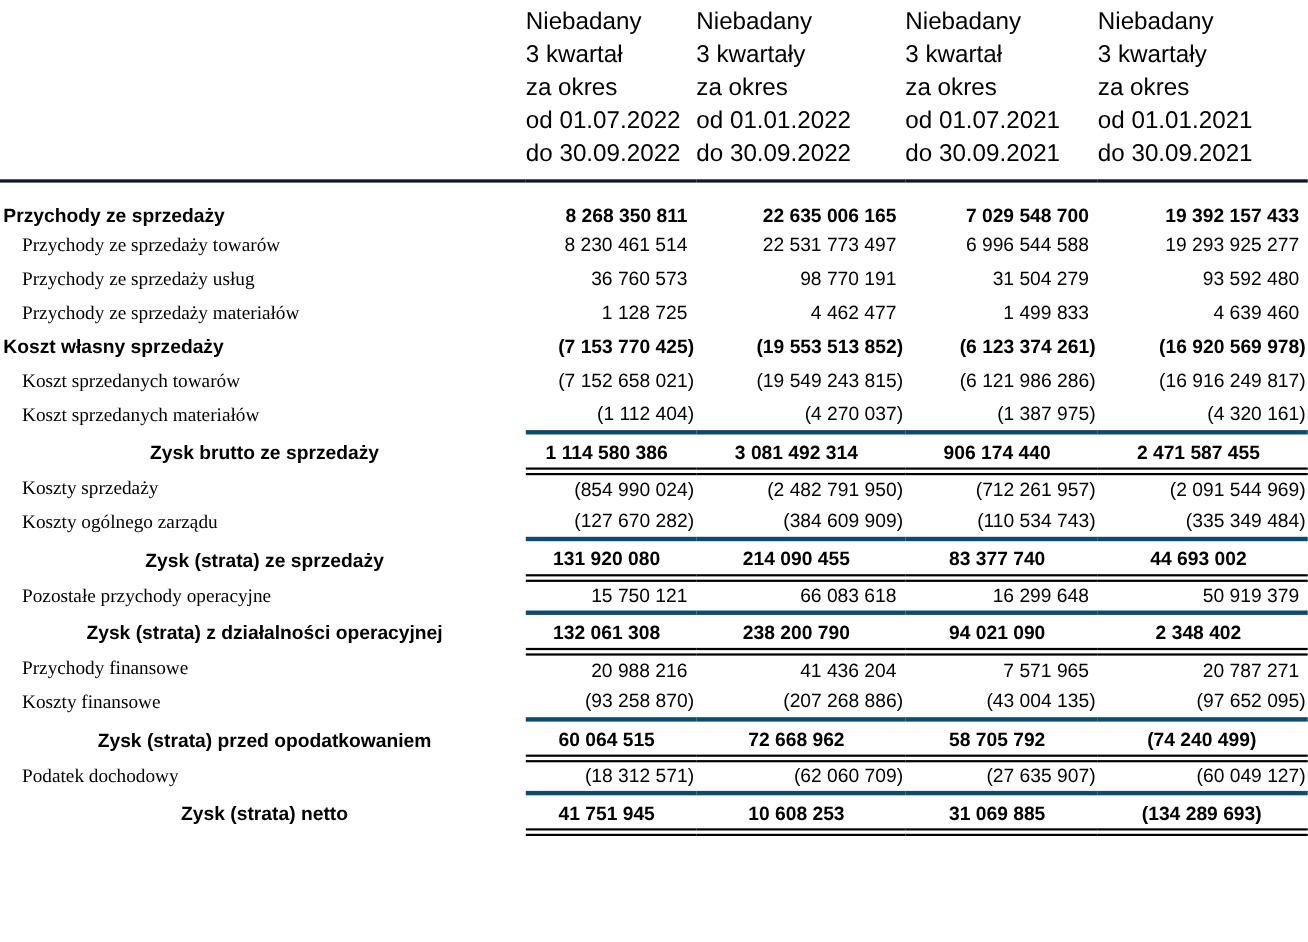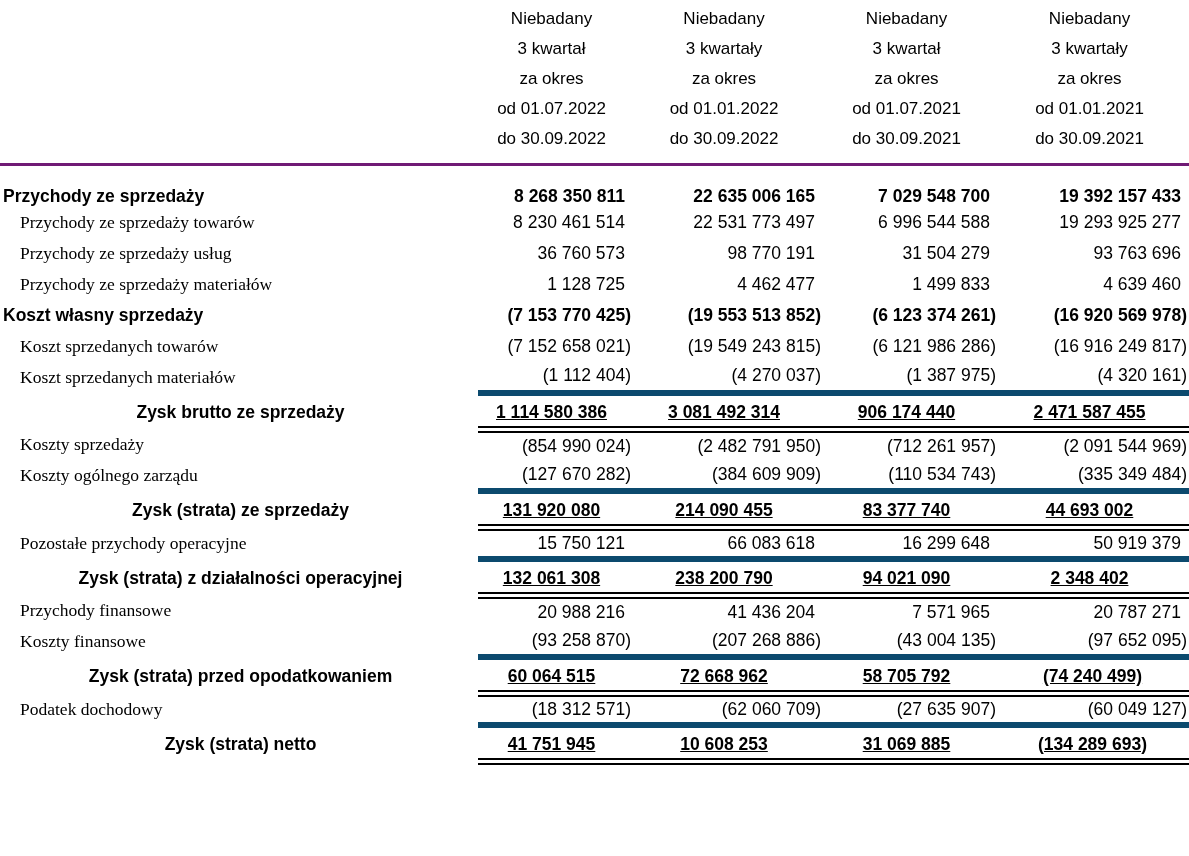--- a/index.html
+++ b/index.html
@@ -18,25 +18,25 @@
     font-size: 17.5px;
   }
   table.statement {
     width: 1189px;
     border-collapse: collapse;
     table-layout: fixed;
   }
   
   thead th {
     vertical-align: bottom;
-    border-bottom: 3px solid #701a75;
+    border-bottom: 3px solid #0f172a;
     font-weight: normal;
-    text-align: center;
+    text-align: left;
     padding: 4px 0 9px 0;
-    font-size: 17px;
+    font-size: 22px;
   }
   thead th .hline {
     line-height: 30px;
     white-space: nowrap;
     padding-right: 8px;
   }
   
   td {
     line-height: 21px;
     vertical-align: middle;
@@ -65,23 +65,22 @@
 
   tr.section td { font-weight: bold; }
 
   tr.subtotal td {
     font-weight: bold;
     padding-top: 6px;
     padding-bottom: 3px;
     text-align: center;
   }
   tr.subtotal .num-cell {
-    border-top: 6px solid #0c4a6e;
+    border-top: 4px solid #0c4a6e;
     border-bottom: 7px double #000;
-    text-decoration: underline;
   }
 </style>
 </head>
 <body>
 
 <div class="page">
   <table class="statement">
     <colgroup>
       <col style="width:478px">
       <col style="width:155px">
@@ -135,21 +134,21 @@
           <td class="num-cell no-paren">8 230 461 514</td>
           <td class="num-cell no-paren">22 531 773 497</td>
           <td class="num-cell no-paren">6 996 544 588</td>
           <td class="num-cell no-paren">19 293 925 277</td>
         </tr>
         <tr class="item">
           <td class="label-cell">Przychody ze sprzedaży usług</td>
           <td class="num-cell no-paren">36 760 573</td>
           <td class="num-cell no-paren">98 770 191</td>
           <td class="num-cell no-paren">31 504 279</td>
-          <td class="num-cell no-paren">93 763 696</td>
+          <td class="num-cell no-paren">93 592 480</td>
         </tr>
         <tr class="item">
           <td class="label-cell">Przychody ze sprzedaży materiałów</td>
           <td class="num-cell no-paren">1 128 725</td>
           <td class="num-cell no-paren">4 462 477</td>
           <td class="num-cell no-paren">1 499 833</td>
           <td class="num-cell no-paren">4 639 460</td>
         </tr>
         <tr class="section">
           <td class="label-cell">Koszt własny sprzedaży</td>

